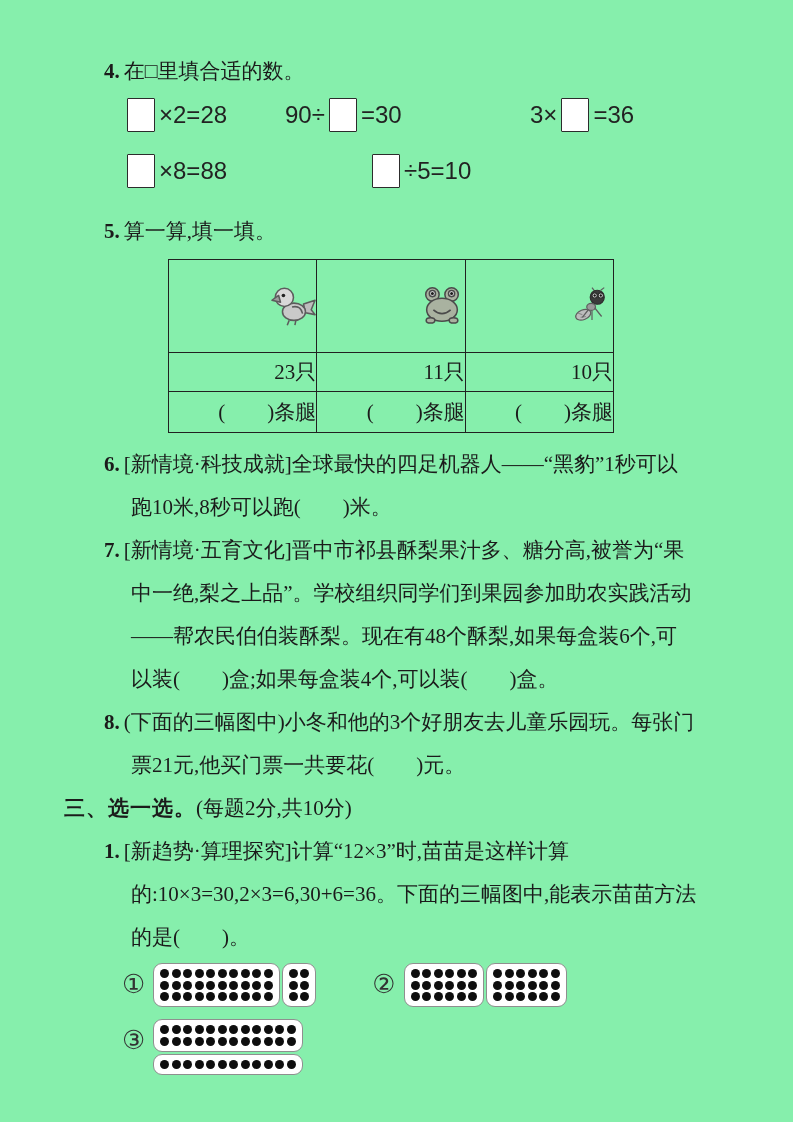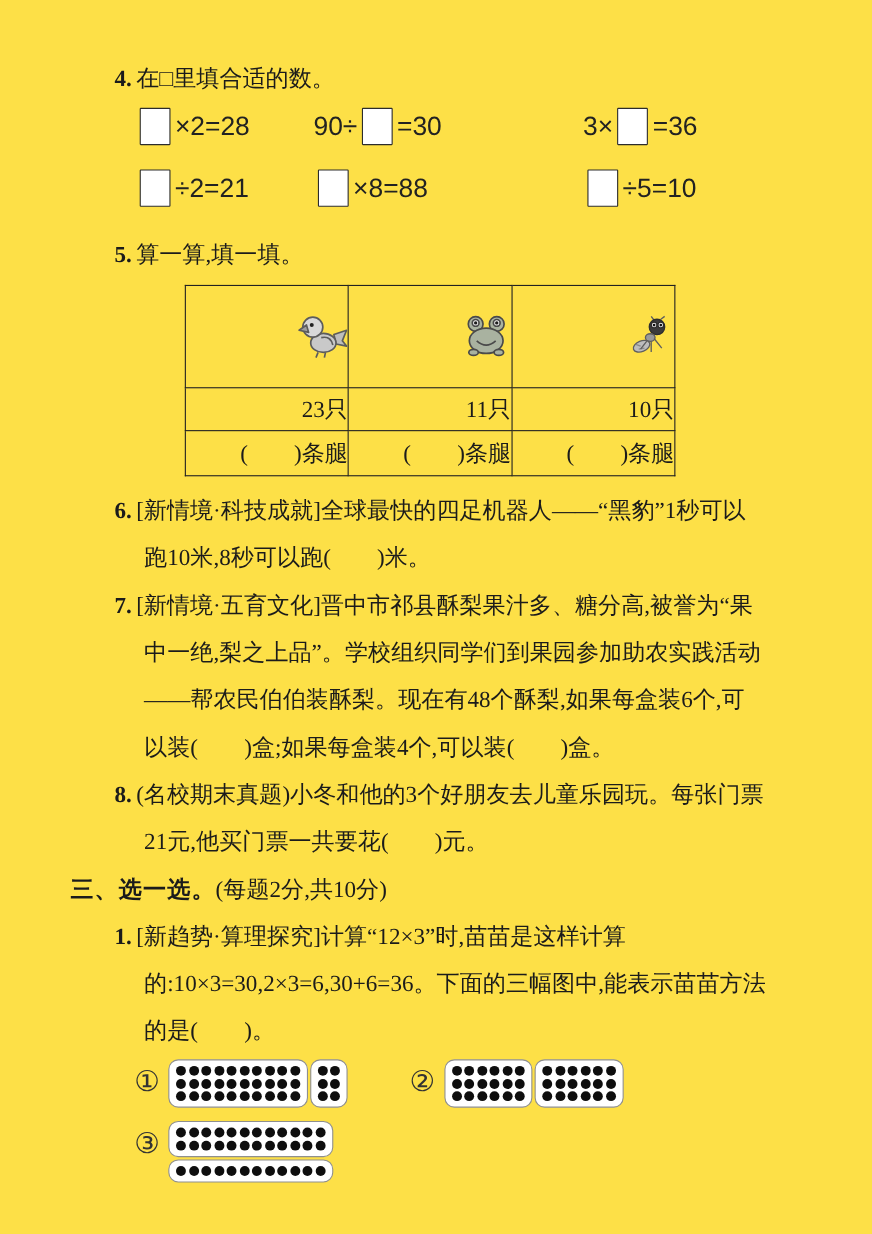--- a/index.html
+++ b/index.html
@@ -1,19 +1,19 @@
 <!DOCTYPE html>
 <html><head>
 <meta charset="utf-8">
 <style>
   * { margin:0; padding:0; box-sizing:border-box; }
   html,body { width:793px; height:1122px; background:#ffffff; }
   .page {
     position:relative; width:793px; height:1122px; overflow:hidden;
-    background:#fde047;
+    background:#86efac;
     color:#1b1b1b;
     font-family:"Liberation Serif", serif;
     padding:50px 96px 0 104px;
   }
   
   .question, .qtitle {
     font-size:21px; line-height:43px;
     padding-left:27px; text-indent:-27px;
     white-space:pre-wrap;
   }
@@ -78,21 +78,20 @@
 
   <section>
     <div class="qtitle"><b class="qnum">4.</b><span>在□里填合适的数。</span></div>
     <div class="eq-rows">
       <div class="eq-row">
         <div class="eq c1"><span></span><span class="abox"></span><span>×2=28</span></div>
         <div class="eq c2"><span>90÷</span><span class="abox"></span><span>=30</span></div>
         <div class="eq c3"><span>3×</span><span class="abox"></span><span>=36</span></div>
       </div>
       <div class="eq-row">
-        <div class="eq c1"><span></span><span class="abox"></span><span>÷2=21</span></div>
         <div class="eq c2"><span></span><span class="abox"></span><span>×8=88</span></div>
         <div class="eq c3"><span></span><span class="abox"></span><span>÷5=10</span></div>
       </div>
     </div>
   </section>
 
   <section class="mt8">
     <div class="qtitle"><b class="qnum">5.</b><span>算一算,填一填。</span></div>
     <table class="animals">
       <tbody>
@@ -154,21 +153,21 @@
         <td>(        )条腿</td>
       </tr>
     </tbody>
       </table>
   </section>
 
   <div class="question mt10"><b class="qnum">6.</b><span class="qtext">[新情境·科技成就]全球最快的四足机器人——“黑豹”1秒可以跑10米,8秒可以跑(        )米。</span></div>
 
   <div class="question"><b class="qnum">7.</b><span class="qtext">[新情境·五育文化]晋中市祁县酥梨果汁多、糖分高,被誉为“果中一绝,梨之上品”。学校组织同学们到果园参加助农实践活动——帮农民伯伯装酥梨。现在有48个酥梨,如果每盒装6个,可以装(        )盒;如果每盒装4个,可以装(        )盒。</span></div>
 
-  <div class="question"><b class="qnum">8.</b><span class="qtext">(名校期末真题)小冬和他的3个好朋友去儿童乐园玩。每张门票21元,他买门票一共要花(        )元。</span></div>
+  <div class="question"><b class="qnum">8.</b><span class="qtext">(下面的三幅图中)小冬和他的3个好朋友去儿童乐园玩。每张门票21元,他买门票一共要花(        )元。</span></div>
 
   <div class="section-line outdent"><b>三、选一选。</b><span>(每题2分,共10分)</span></div>
 
   <div class="question"><b class="qnum">1.</b><span class="qtext">[新趋势·算理探究]计算“12×3”时,苗苗是这样计算的:10×3=30,2×3=6,30+6=36。下面的三幅图中,能表示苗苗方法的是(        )。</span></div>
 
   <div class="choices">
     <div class="choices-row">
       <div class="choice">
         <span class="choice-label">①</span>
         <div class="dotgrid" style="flex-direction: row;">

